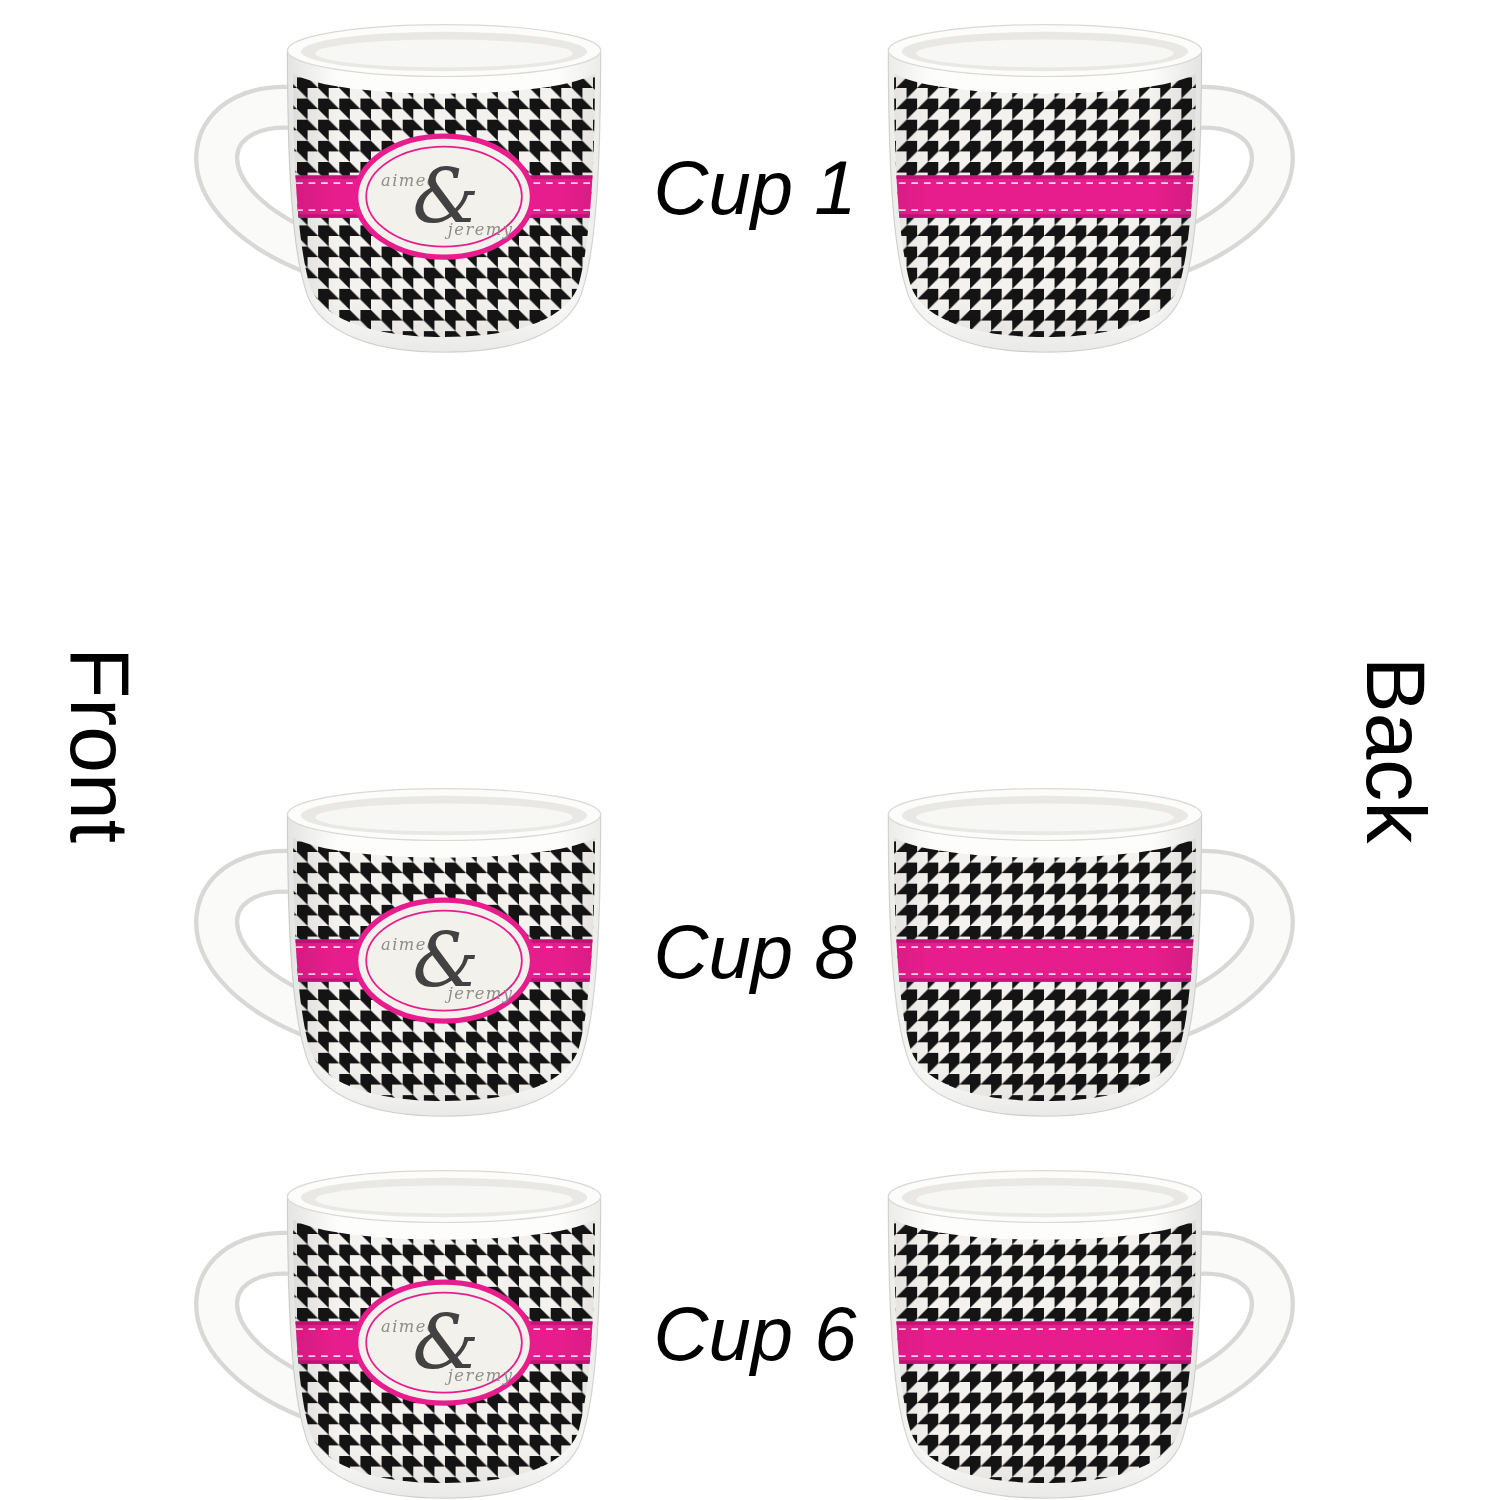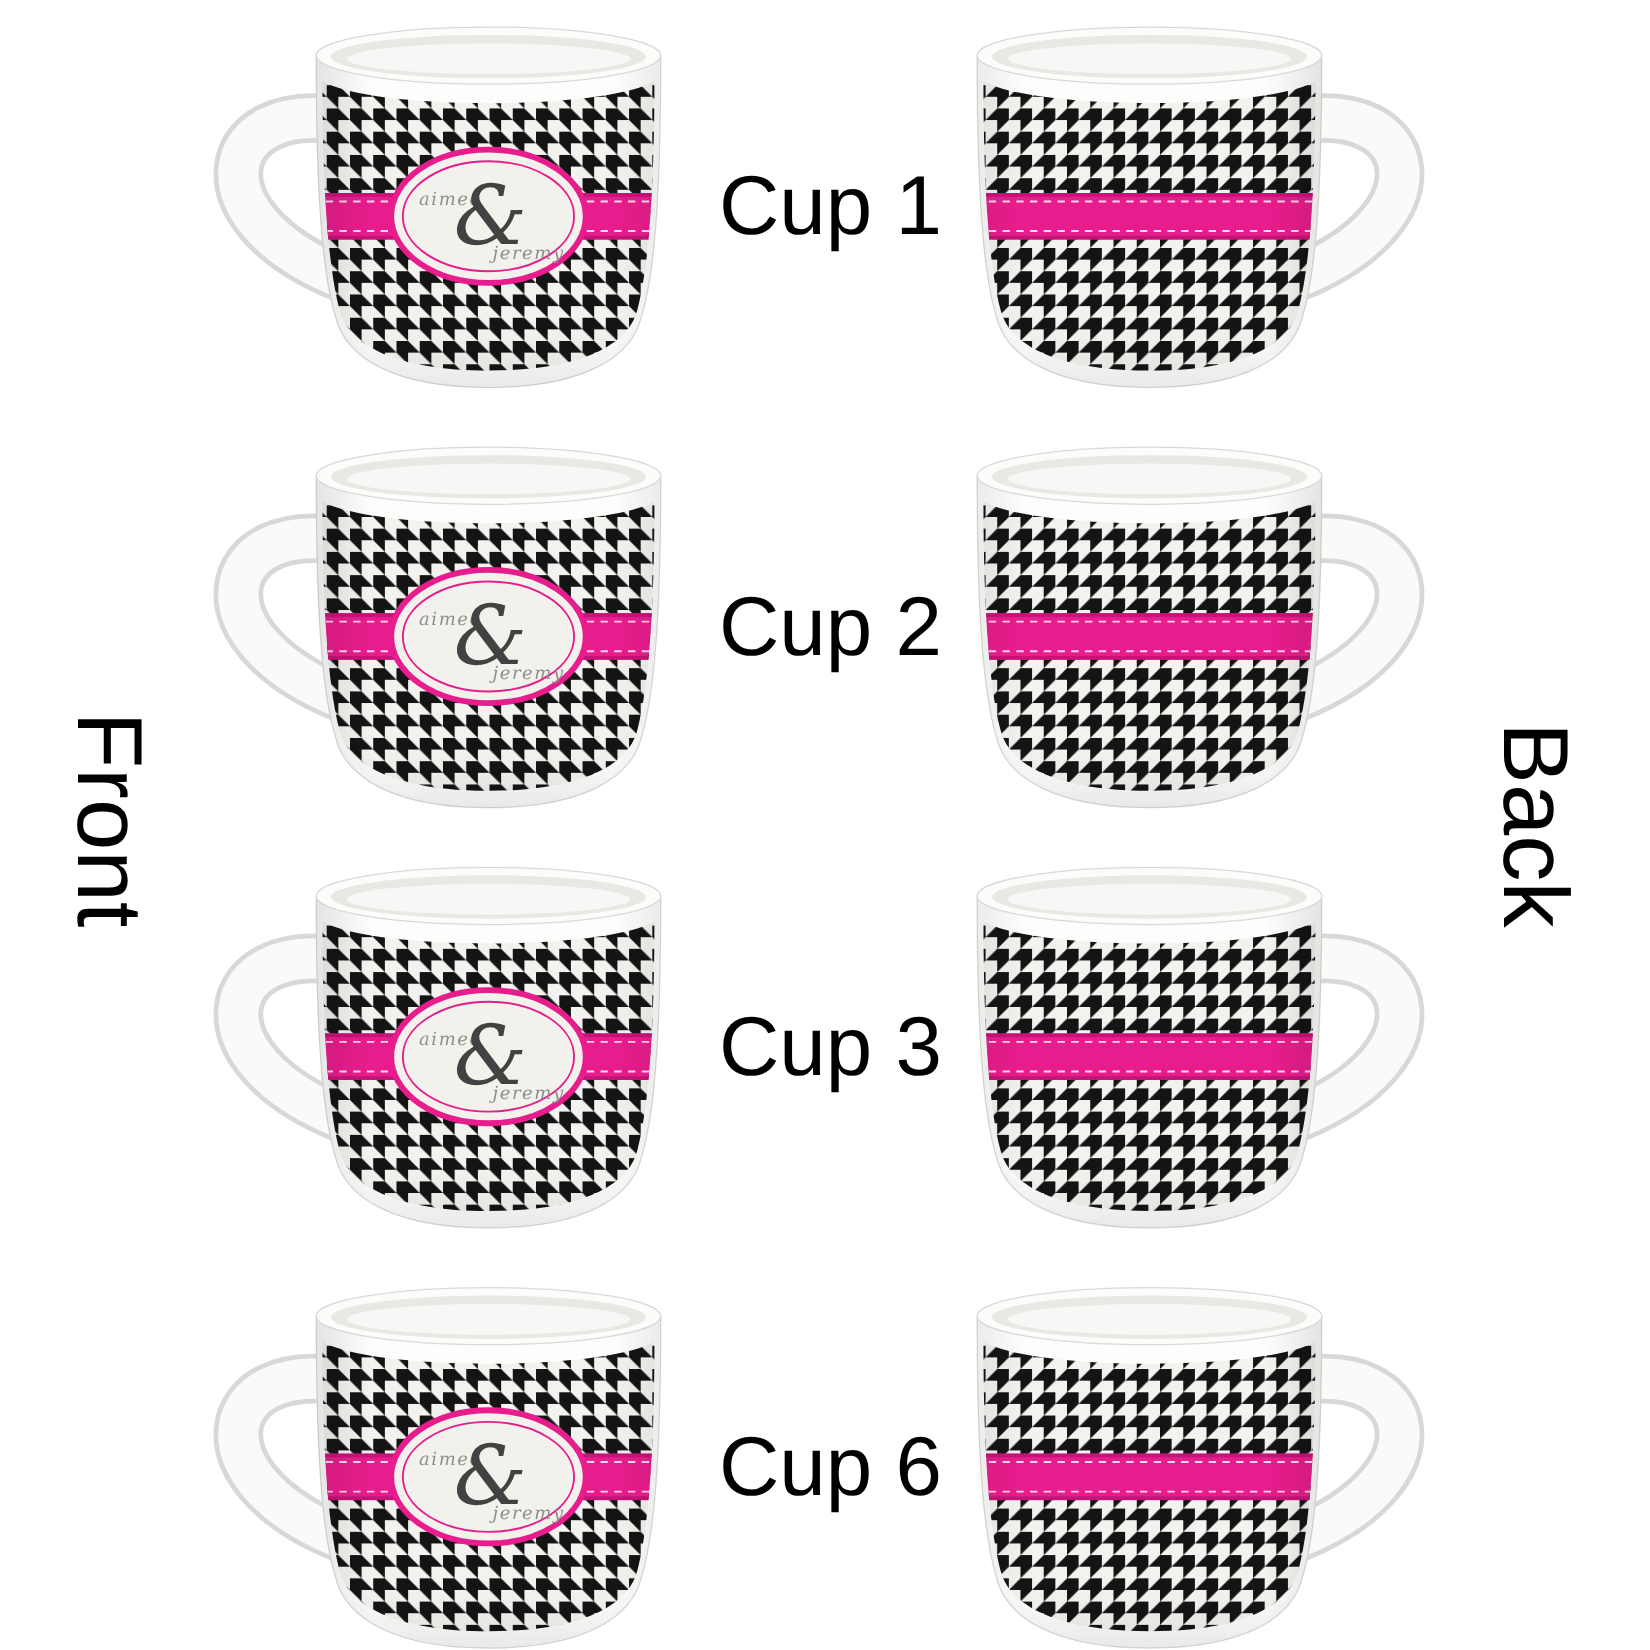--- a/index.html
+++ b/index.html
@@ -3,21 +3,21 @@
 <meta charset="utf-8">
 <style>
   html,body{margin:0;padding:0;background:#ffffff;}
   .board{
     position:relative;
     width:1500px;height:1500px;
     background:#ffffff;
     overflow:hidden;
     font-family:"Liberation Sans", sans-serif;
   }
-  .row{position:absolute;left:0;width:1500px;height:370px;}
+  .row{position:absolute;left:0;width:1500px;height:370px;font-style:italic;}
   .cup{position:absolute;top:0;width:452px;height:370px;display:block;}
   .cup-front{left:170px;}
   .cup-back{left:867px;}
   .cup-label{
     position:absolute;left:610px;top:128px;width:290px;height:92px;
     line-height:92px;text-align:center;
     font-size:76px;color:#000;white-space:nowrap;
   }
   .side-label{
     position:absolute;text-align:center;color:#000;
@@ -105,35 +105,26 @@
   <div class="row" style="top:14px">
     <svg class="cup cup-front" viewBox="0 0 470 385">
         <use href="#cupFront"></use>
       </svg>
     <div class="cup-label">Cup 1</div>
     <svg class="cup cup-back" viewBox="0 0 470 385">
         <use href="#cupBack"></use>
       </svg>
   </div>
 
-  <div class="row" style="top:396px">
-    <svg class="cup cup-front" viewBox="0 0 470 385">
-        <use href="#cupFront"></use>
-      </svg>
-    <div class="cup-label">Cup 2</div>
-    <svg class="cup cup-back" viewBox="0 0 470 385">
-        <use href="#cupBack"></use>
-      </svg>
-  </div>
 
   <div class="row" style="top:778px">
     <svg class="cup cup-front" viewBox="0 0 470 385">
         <use href="#cupFront"></use>
       </svg>
-    <div class="cup-label">Cup 3</div>
+    <div class="cup-label">Cup 8</div>
     <svg class="cup cup-back" viewBox="0 0 470 385">
         <use href="#cupBack"></use>
       </svg>
   </div>
 
   <div class="row" style="top:1160px">
     <svg class="cup cup-front" viewBox="0 0 470 385">
         <use href="#cupFront"></use>
       </svg>
     <div class="cup-label">Cup 6</div>

